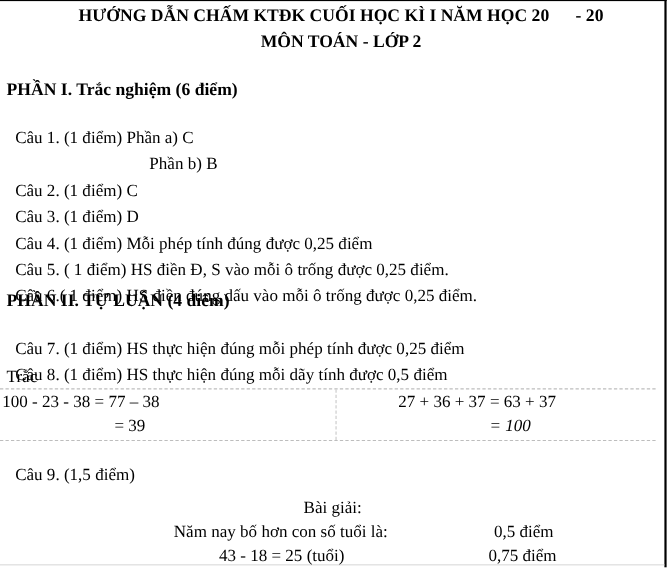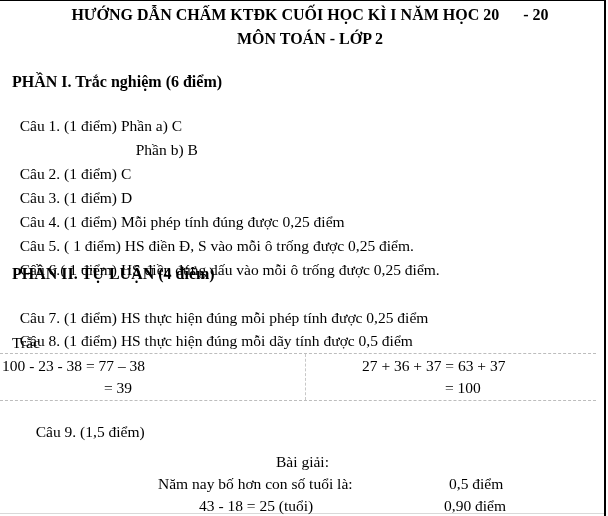--- a/index.html
+++ b/index.html
@@ -37,21 +37,21 @@
     .title {
       position: absolute;
       left: 8px; width: 604px;
       text-align: center;
       font-weight: bold;
       font-size: 16px;
       white-space: pre;
     }
     .line {
       position: absolute;
-      left: 12px;
+      left: 6px;
       white-space: pre;
       line-height: 20px;
     }
     .section {
       font-weight: bold;
       font-size: 16px;
     }
     b { font-weight: normal; }
     .calc-table {
       position: absolute;
@@ -122,24 +122,24 @@
 <div class="line" style="top:311px;">
   <b>Câu 8</b><span>. </span><span>(1 điểm) HS thực hiện đúng mỗi dãy tính được 0,5 điểm</span>
 </div>
 <div class="line" style="top:333px;">Trắc</div>
 
 <div class="calc-table">
   <div class="calc-divider"></div>
   <div class="calc-cell" style="left:2px; top:2px;">100 - 23 - 38 = 77 – 38</div>
   <div class="calc-cell" style="left:84px; top:24px;margin-left:20px;">= 39</div>
   <div class="calc-cell" style="left:362px; top:2px;text-align:center;">27 + 36 + 37 = 63 + 37</div>
-  <div class="calc-cell" style="left:445px; top:24px;">= 100</div>
+  <div class="calc-cell" style="left:445px; top:24px;font-style:italic;">= 100</div>
 </div>
 
-<div class="line" style="top:402px;margin-left:16px;">
+<div class="line" style="top:402px;">
   <b>Câu 9</b><span>. </span><span>(1,5 điểm)</span>
 </div>
 
 <div class="solution" style="left:276px; top:452px;">Bài giải:</div>
 <div class="solution" style="left:158px; top:474px;">Năm nay bố hơn con số tuổi là:</div>
 <div class="solution" style="left:449px; top:474px;">0,5 điểm</div>
 <div class="solution" style="left:199px; top:496px;">43 - 18 = 25 (tuổi)</div>
-<div class="solution" style="left:444px; top:496px;">0,90 điểm</div>
+<div class="solution" style="left:444px; top:496px;">0,75 điểm</div>
 
 </body></html>

